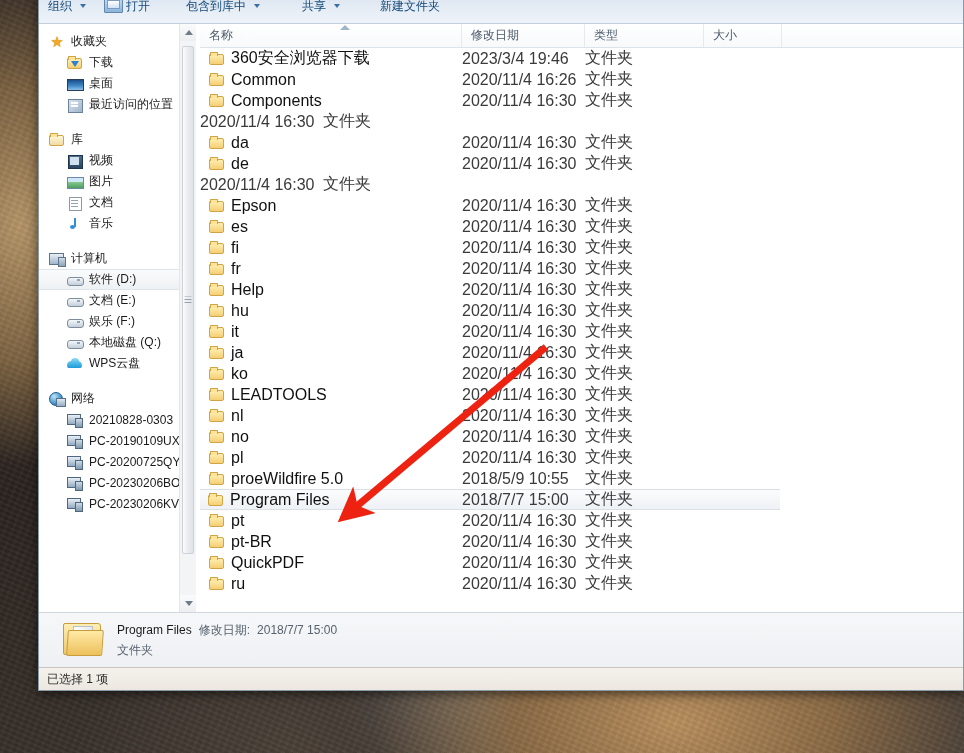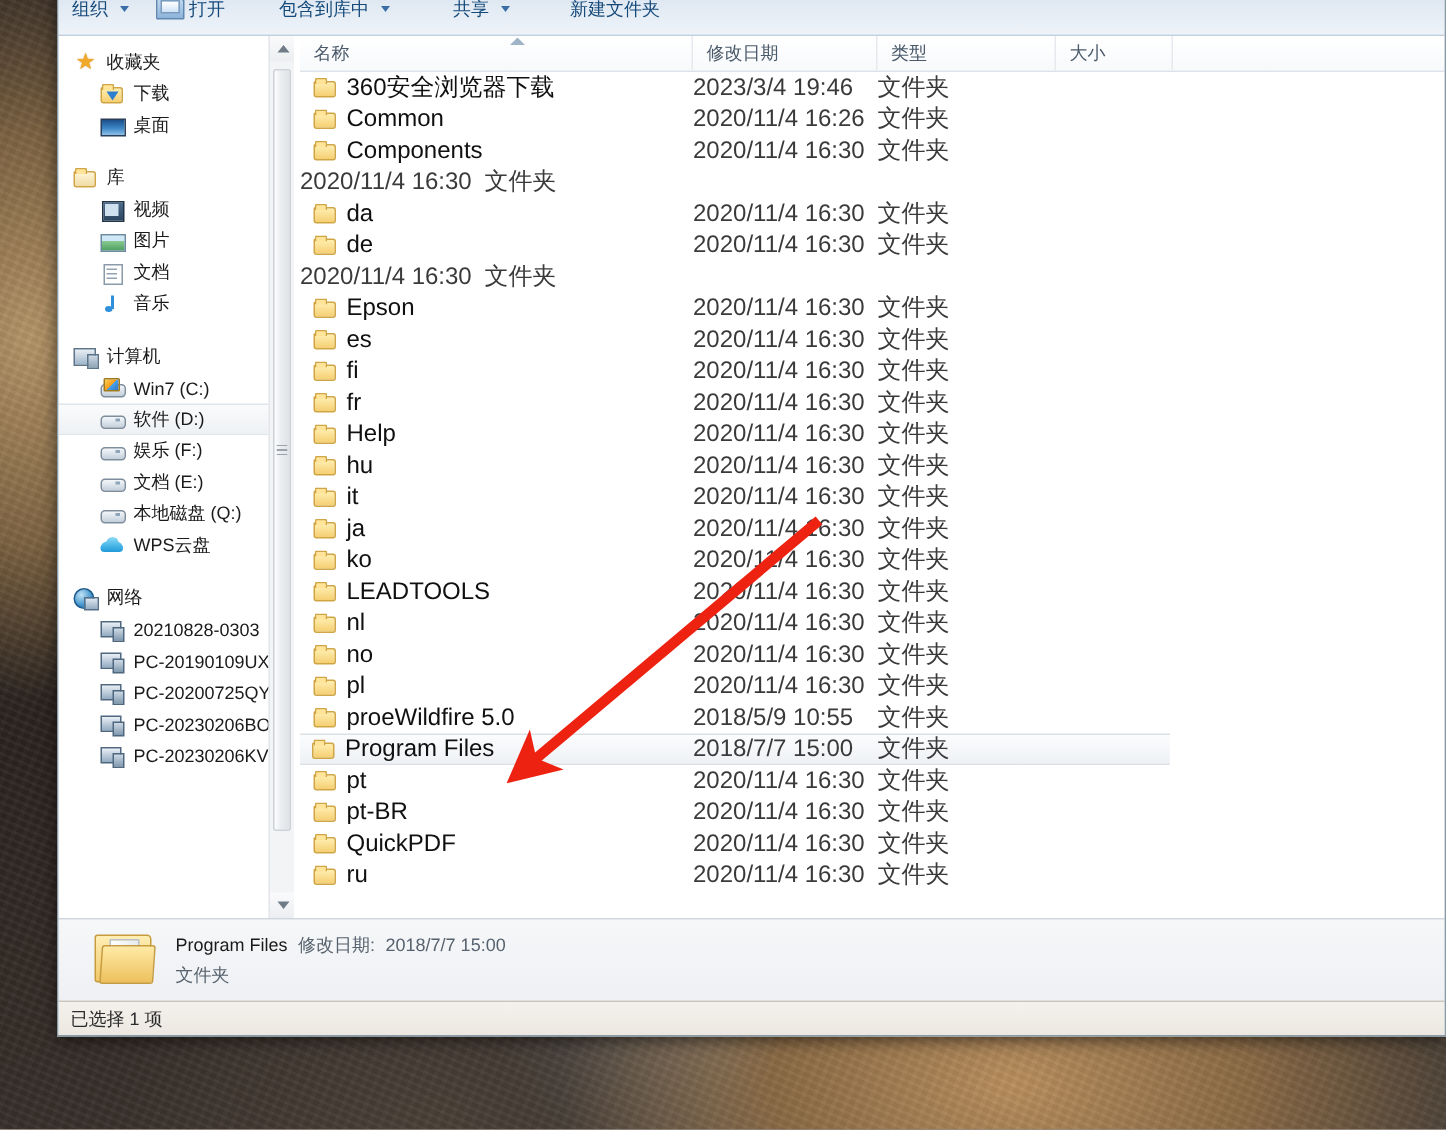--- a/index.html
+++ b/index.html
@@ -399,20 +399,24 @@
           <span class="ni">
               <span class="fold"></span>
               <span class="ni-arrow-dn"></span>
             </span>
           <span class="txt">下载</span>
         </div>
         <div class="navrow child">
           <span class="ni ni-desktop"></span>
           <span class="txt">桌面</span>
         </div>
+        <div class="navrow child">
+          <span class="ni ni-recent"></span>
+          <span class="txt">最近访问的位置</span>
+        </div>
       </div>
 
       <div class="navgroup">
         <div class="navrow head">
           <span class="ni ni-lib">
               <span class="fold"></span>
             </span>
           <span class="txt">库</span>
         </div>
         <div class="navrow child">
@@ -431,35 +435,31 @@
           <span class="ni ni-music"></span>
           <span class="txt">音乐</span>
         </div>
       </div>
 
       <div class="navgroup">
         <div class="navrow head">
           <span class="ni ni-computer"></span>
           <span class="txt">计算机</span>
         </div>
-        <div class="navrow child">
-          <span class="ni ni-win7"></span>
-          <span class="txt">Win7 (C:)</span>
-        </div>
         <div class="navrow child sel">
           <span class="ni ni-hdd"></span>
           <span class="txt">软件 (D:)</span>
         </div>
         <div class="navrow child">
           <span class="ni ni-hdd"></span>
+          <span class="txt">文档 (E:)</span>
+        </div>
+        <div class="navrow child">
+          <span class="ni ni-hdd"></span>
           <span class="txt">娱乐 (F:)</span>
-        </div>
-        <div class="navrow child">
-          <span class="ni ni-hdd"></span>
-          <span class="txt">文档 (E:)</span>
         </div>
         <div class="navrow child">
           <span class="ni ni-hdd"></span>
           <span class="txt">本地磁盘 (Q:)</span>
         </div>
         <div class="navrow child">
           <span class="ni ni-cloud"></span>
           <span class="txt">WPS云盘</span>
         </div>
       </div>

